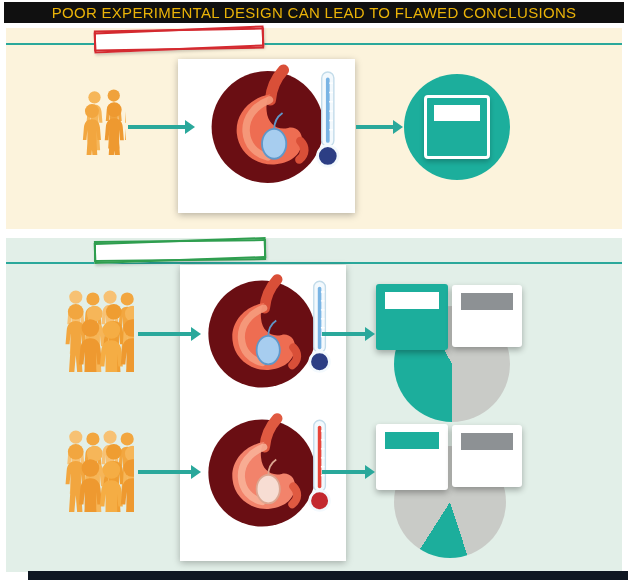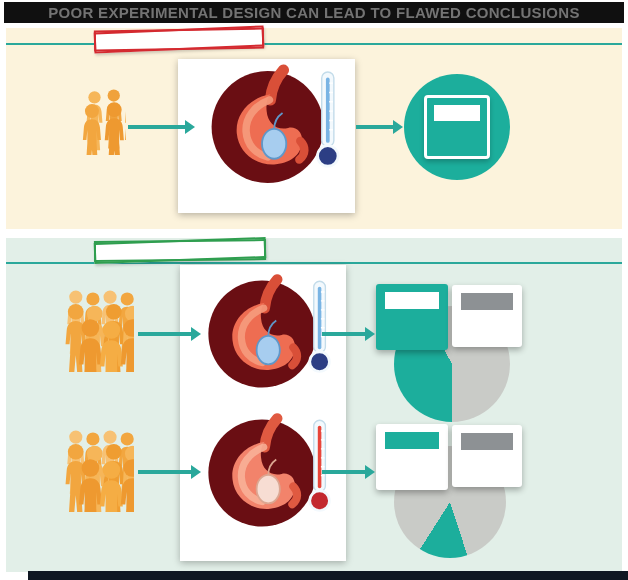--- a/index.html
+++ b/index.html
@@ -1,21 +1,21 @@
 <!DOCTYPE html>
 <html><head>
 <meta charset="utf-8">
 <style>
   html,body{margin:0;padding:0;background:#ffffff;}
   #canvas{position:relative;width:628px;height:580px;background:#ffffff;overflow:hidden;
           font-family:"Liberation Sans",sans-serif;}
   
   .header-bar{position:absolute;left:4px;top:2px;width:620px;height:21px;background:#101010;
               display:flex;align-items:center;justify-content:center;z-index:8;}
-  .header-bar span{color:#737373;font-weight:bold;font-size:15px;letter-spacing:.3px;white-space:nowrap;}
+  .header-bar span{color:#eab308;font-weight:normal;font-size:15px;letter-spacing:.3px;white-space:nowrap;}
   
   .panel-top{position:absolute;left:6px;top:28px;width:616px;height:201px;background:#fcf3dc;}
   .panel-bottom{position:absolute;left:6px;top:238px;width:616px;height:334px;background:#e2efe8;}
   .teal-line{position:absolute;left:6px;width:616px;height:2px;background:#2aa89b;z-index:1;}
   
   .banner{position:absolute;background:#ffffff;z-index:5;box-shadow:1px 2px 3px rgba(0,0,0,.18);}
   .banner::after{content:"";position:absolute;inset:-2px;border:2px solid var(--bc);transform:rotate(1.4deg);}
   .banner{border:2px solid var(--bc);}
   .banner-red{--bc:#d42a30;left:94px;top:29px;width:166px;height:17px;transform:rotate(-2.4deg);}
   .banner-green{--bc:#2f9e4f;left:94px;top:240px;width:168px;height:17px;transform:rotate(-2deg);}

